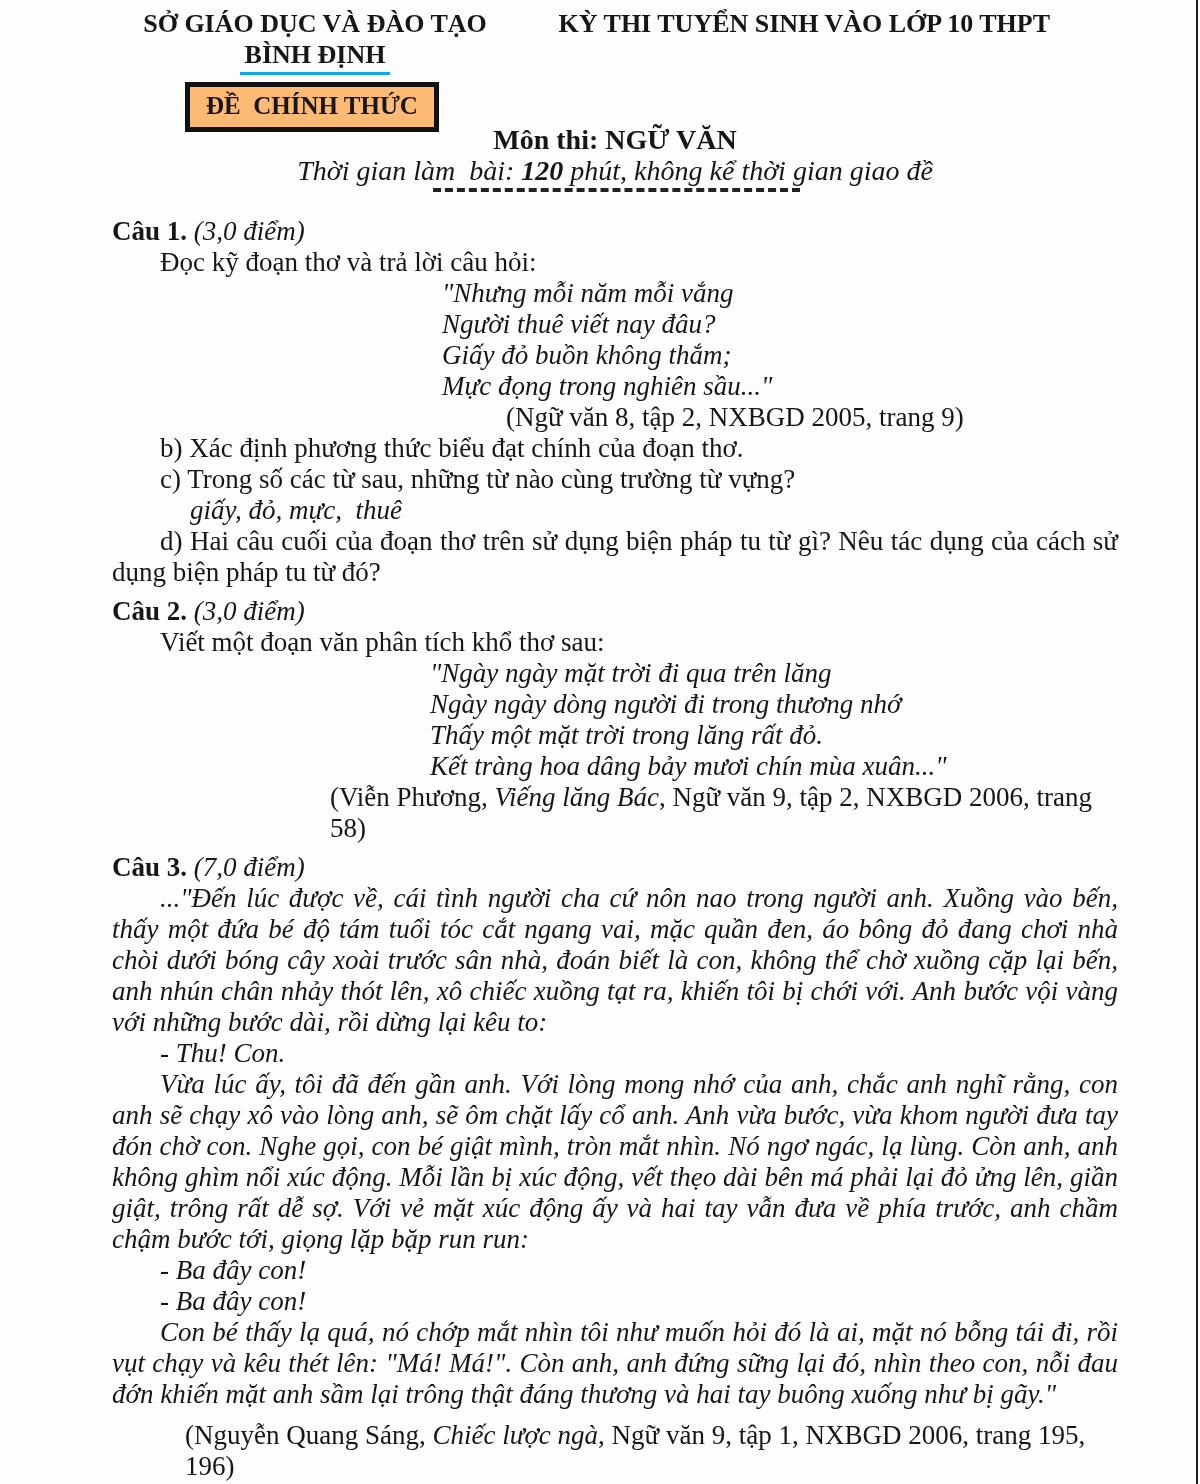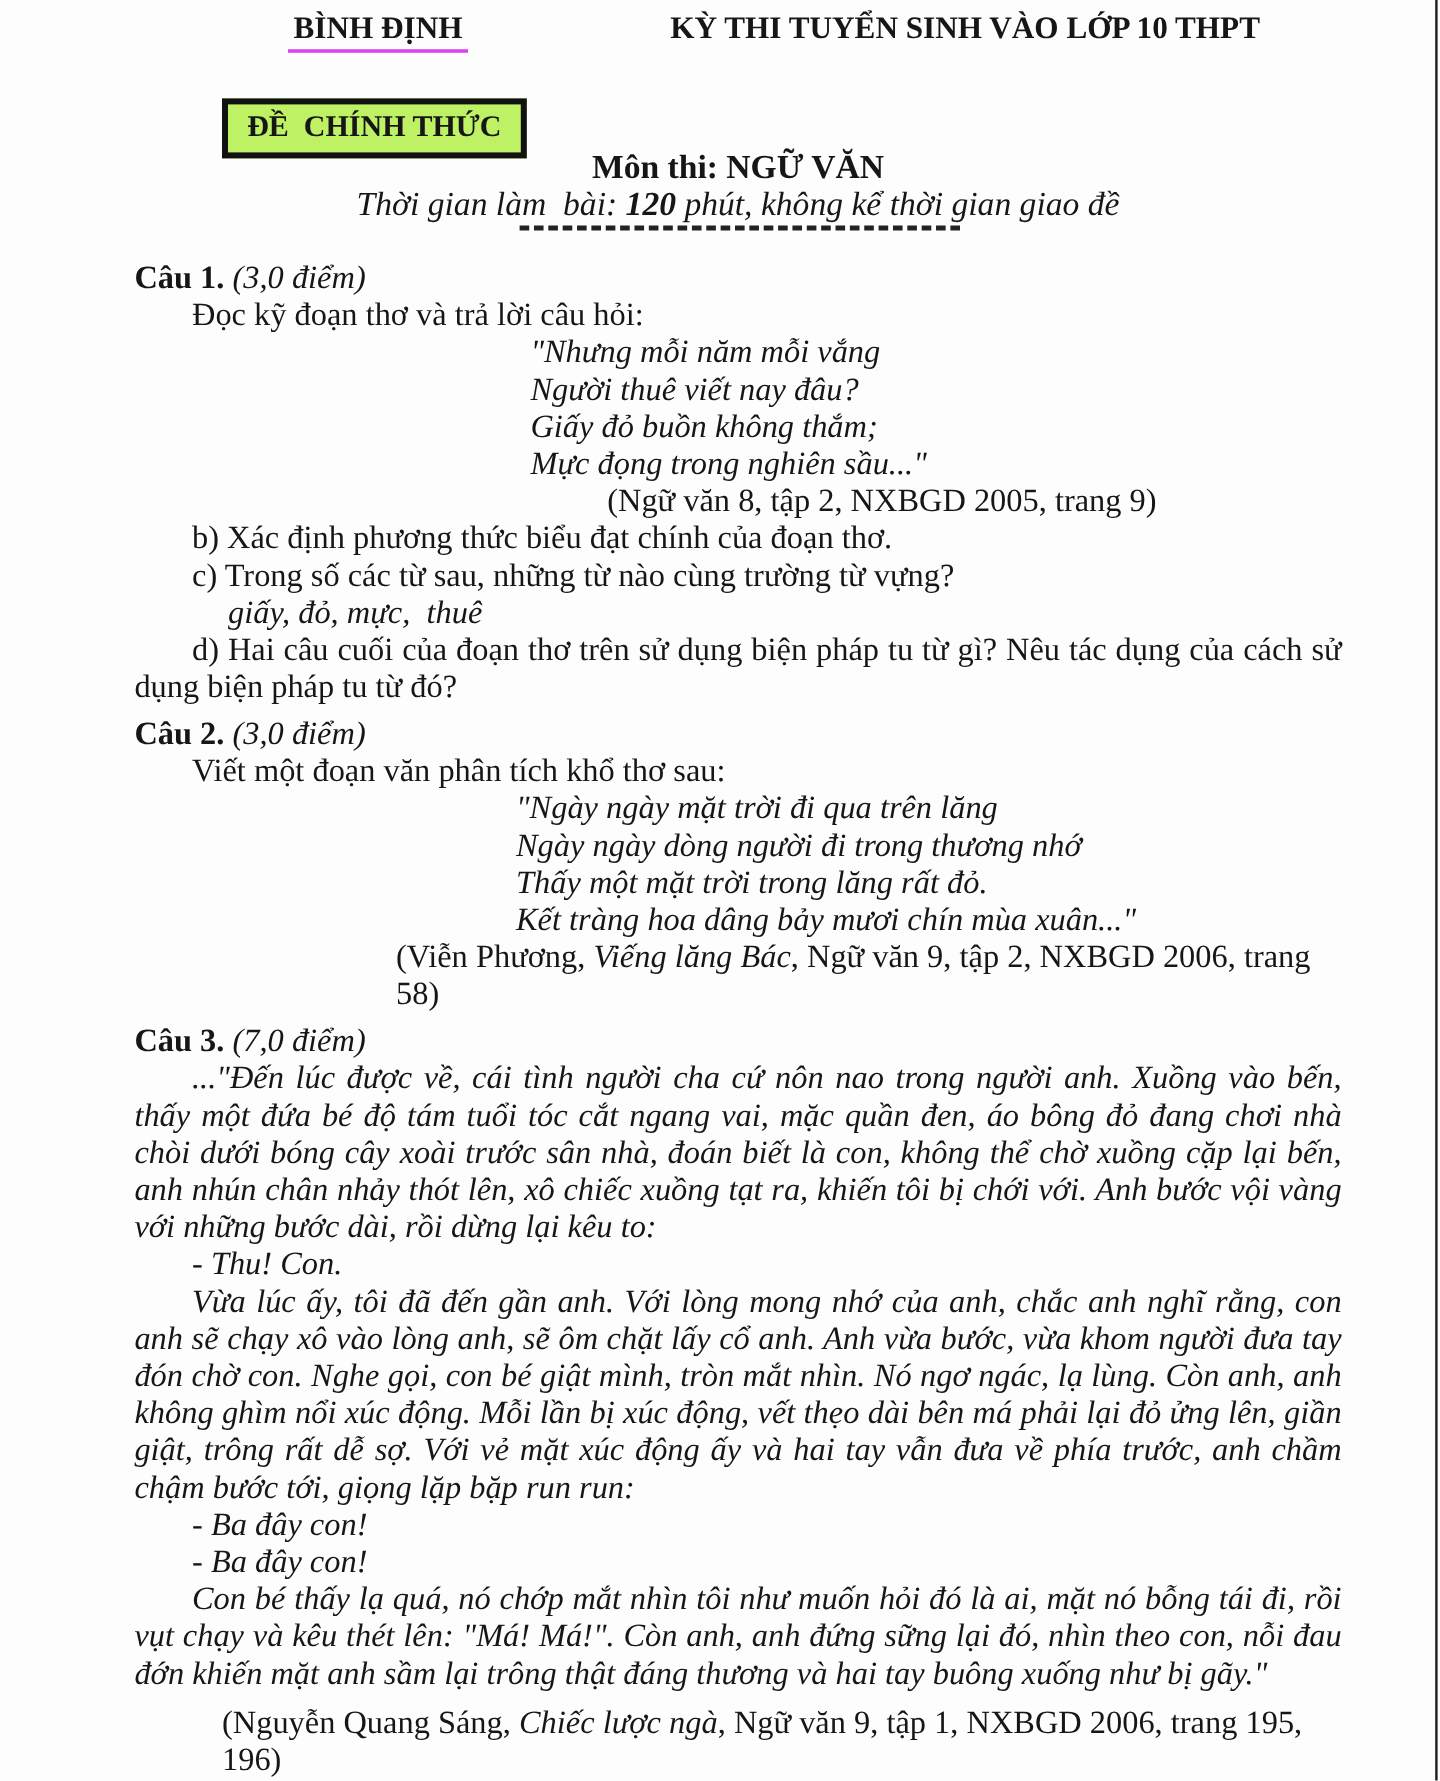--- a/index.html
+++ b/index.html
@@ -18,28 +18,28 @@
   
   .masthead{position:relative;height:200px;}
   .mh-left{
     position:absolute;left:140px;top:8px;width:350px;
     text-align:center;font-weight:bold;font-size:26px;line-height:31px;
   }
   .mh-right{
     position:absolute;left:550px;top:8px;width:500px;
     text-align:right;font-weight:bold;font-size:26px;line-height:31px;
   }
-  .und{display:inline-block;border-bottom:3px solid #d946ef;padding:0 5px 2px 5px;}
+  .und{display:inline-block;border-bottom:3px solid #0ea5e9;padding:0 5px 2px 5px;}
   .official-box{
     position:absolute;left:185px;top:82px;
     border:5px solid #111;
     padding:5px 16px 7px 16px;
     font-weight:bold;font-size:25px;
     white-space:pre;
-    background:#bef264;
+    background:#fdba74;
   }
   .subject{
     position:absolute;left:30px;right:0;top:124px;
     text-align:center;font-weight:bold;font-size:28px;
   }
   .duration{
     position:absolute;left:30px;right:0;top:155px;
     text-align:center;font-style:italic;font-size:28px;
     white-space:pre;
   }
@@ -70,20 +70,21 @@
   .word-list{margin-left:78px;font-style:italic;white-space:pre;}
 </style>
 </head>
 <body>
 
 <div class="page">
   <div class="scan-edge"></div>
 
   <div class="masthead">
     <div class="mh-left">
+      <div>SỞ GIÁO DỤC VÀ ĐÀO TẠO</div>
       <div><span class="und">BÌNH ĐỊNH</span></div>
     </div>
     <div class="mh-right">
       <div>KỲ THI TUYỂN SINH VÀO LỚP 10 THPT</div>
     </div>
     <div class="official-box">ĐỀ  CHÍNH THỨC</div>
     <div class="subject">Môn thi: NGỮ VĂN</div>
     <div class="duration"><span>Thời gian làm  bài: </span><span class="num">120</span><span> phút, không kể thời gian giao đề</span></div>
     <div class="dash-rule"></div>
   </div>

